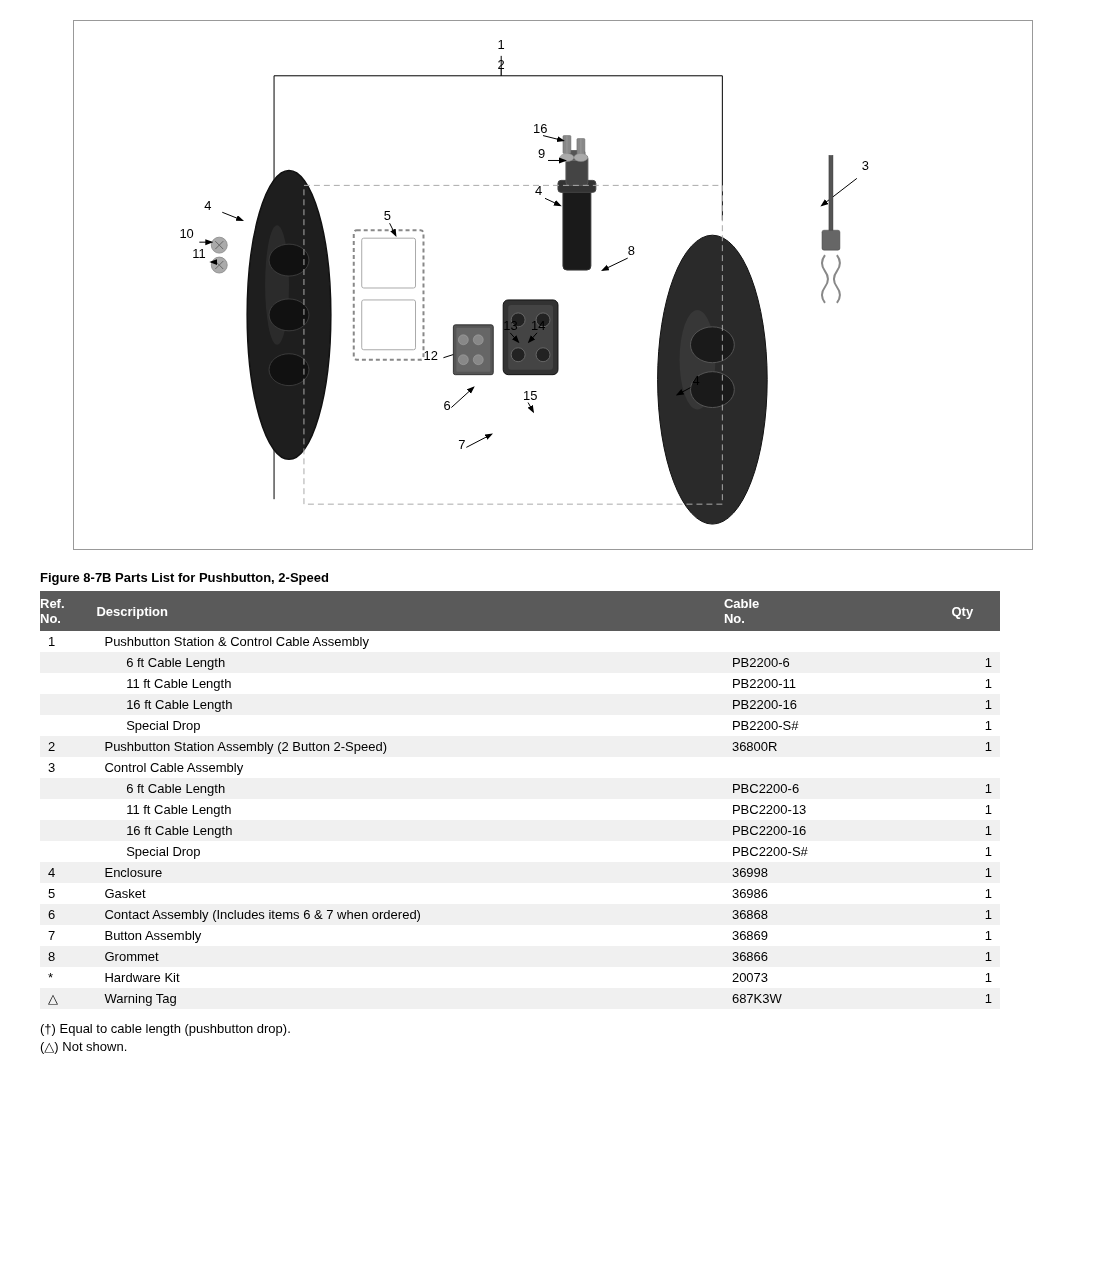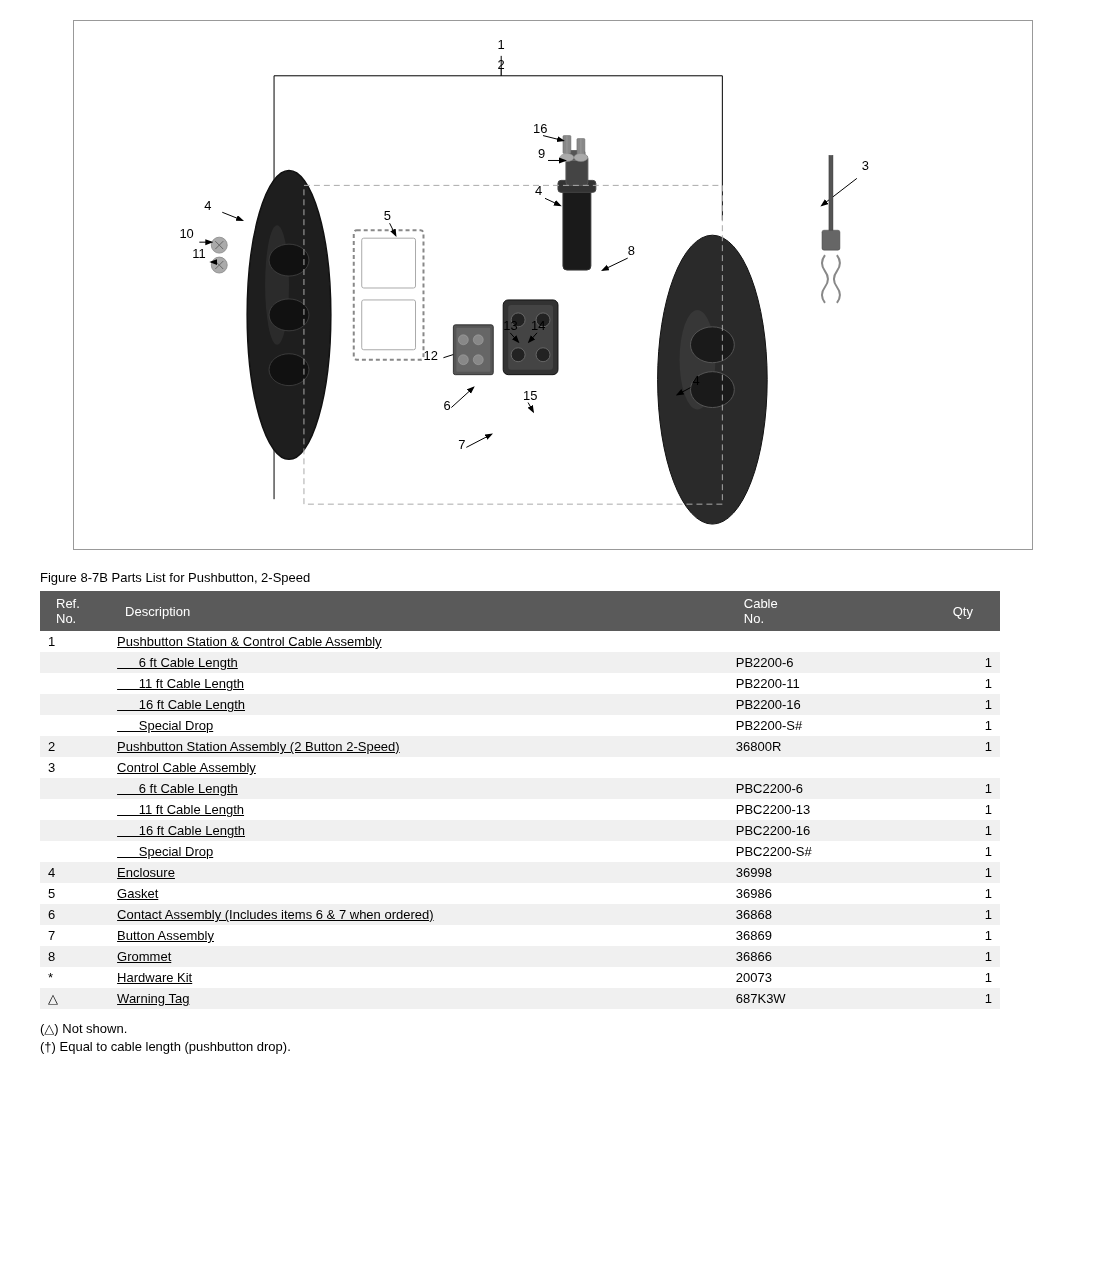--- a/index.html
+++ b/index.html
@@ -26,40 +26,40 @@
       overflow: hidden;
     }
 
     .diagram-svg {
       width: 100%;
       height: 100%;
     }
 
     .figure-title {
       font-size: 13px;
-      font-weight: normal;
+      font-weight: bold;
       margin-bottom: 6px;
       margin-top: 10px;
     }
 
     table.parts-table {
       width: 960px;
       border-collapse: collapse;
       font-size: 13px;
     }
 
     table.parts-table thead tr {
       background: #5a5a5a;
       color: #fff;
     }
 
     table.parts-table thead th {
-      padding: 5px 16px;
+      padding: 5px 0;
       text-align: left;
-      font-weight: normal;
+      font-weight: bold;
     }
 
     table.parts-table thead th.qty-col {
       text-align: center;
     }
 
     table.parts-table tbody tr {
       background: #fff;
     }
 
@@ -72,21 +72,20 @@
       vertical-align: top;
     }
 
     table.parts-table td.ref-col {
       width: 45px;
       font-weight: normal;
     }
 
     table.parts-table td.desc-col {
       width: 500px;
-      text-decoration: underline;
     }
 
     table.parts-table td.part-col {
       width: 160px;
     }
 
     table.parts-table td.qty-col {
       width: 60px;
       text-align: right;
     }
@@ -382,15 +381,15 @@
       <tr>
     <td class="ref-col">△</td>
     <td class="desc-col">Warning Tag</td>
     <td class="part-col">687K3W</td>
     <td class="qty-col">1</td>
   </tr>
     </tbody>
 </table>
 
 <div class="footnotes">
+  <p>(†)  Equal to cable length (pushbutton drop).</p>
   <p>(△)  Not shown.</p>
-  <p>(†)  Equal to cable length (pushbutton drop).</p>
 </div>
 
 </body></html>

